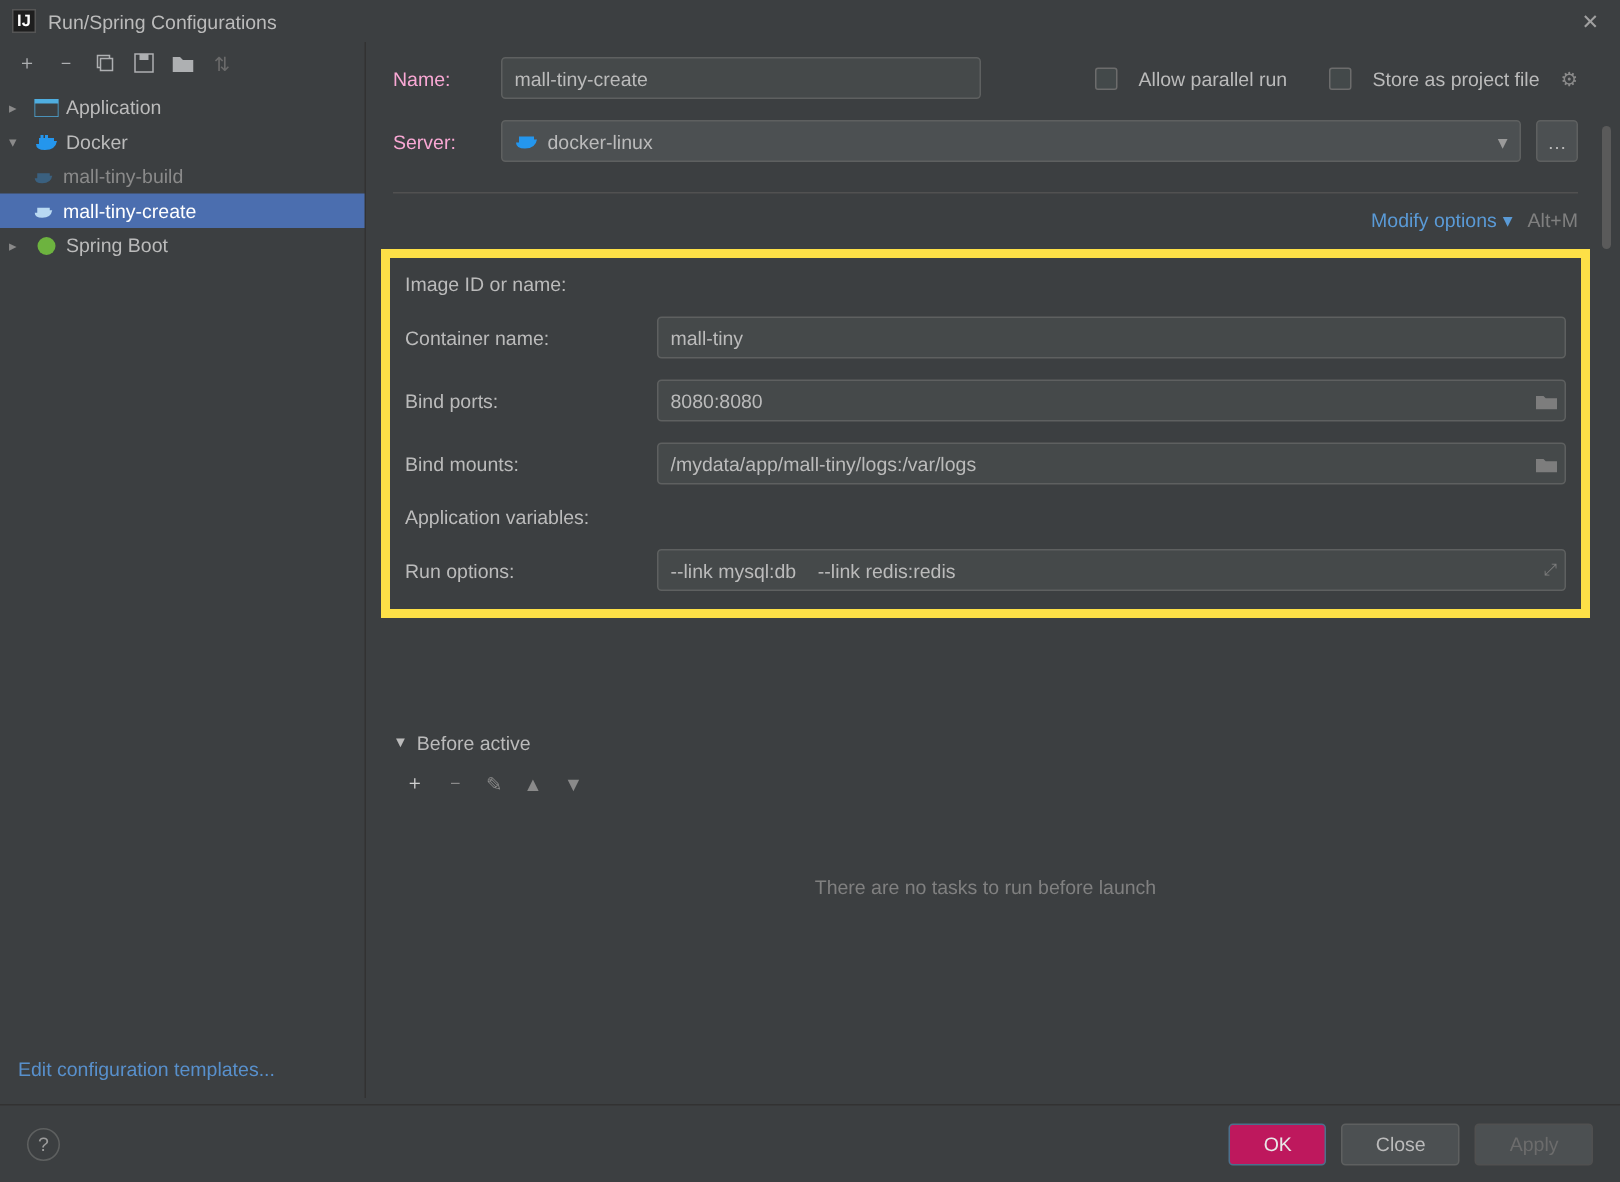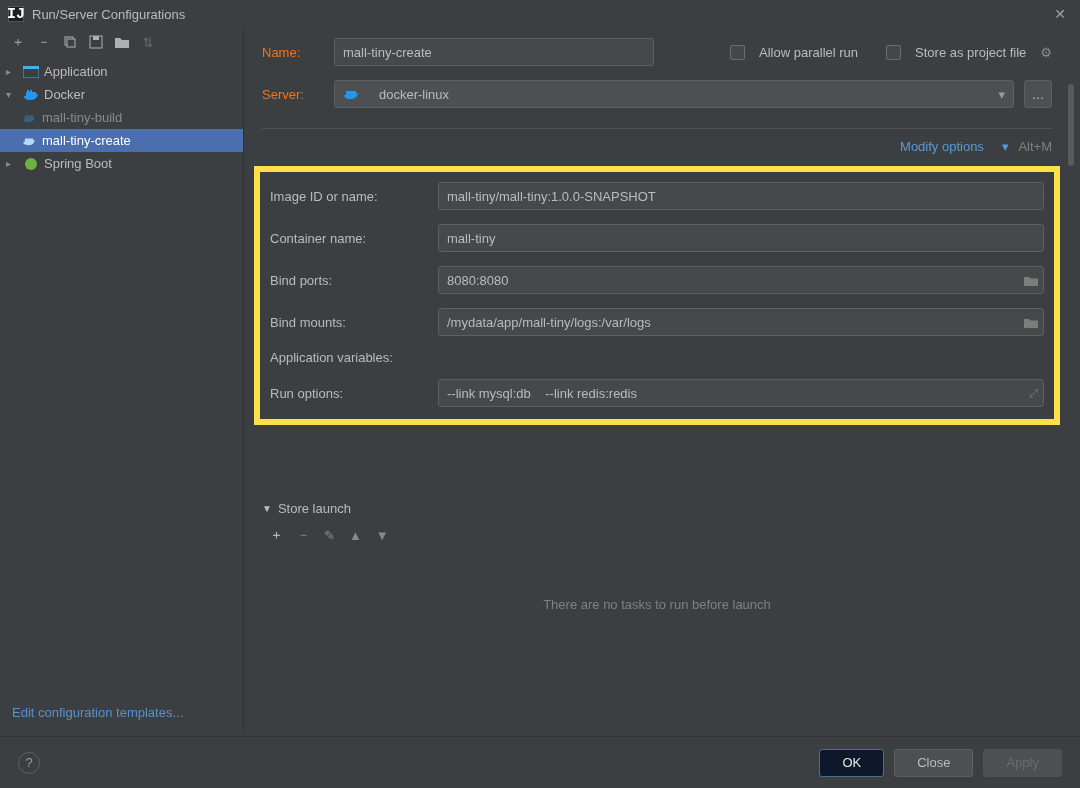--- a/index.html
+++ b/index.html
@@ -15,21 +15,21 @@
   .titlebar {
     height: 28px;
     display: flex; align-items: center;
     padding: 0 8px;
     background: #3c3f41;
   }
   .titlebar .ij-icon {
     width: 16px; height: 16px; margin-right: 8px;
     background: #1e1e1e; border: 1px solid #555;
     display:flex;align-items:center;justify-content:center;
-    font-size:15px;color:#fff;font-weight:bold;font-family:Liberation Mono, monospace;
+    font-size:11px;color:#fff;font-weight:bold;
   }
   .titlebar .title { flex: 1; color: #bbbbbb; }
   .titlebar .close { color:#a0a0a0; font-size:14px; padding:0 6px; cursor:pointer;}
   .main {
     display: flex;
     height: 704px;
   }
   .sidebar {
     width: 244px;
     border-right: 1px solid #323232;
@@ -53,43 +53,43 @@
   .tree-row.sel { background:#4b6eaf; color:#fff; }
   .tree-row.child { padding-left: 20px; }
   .tree-row .lbl { white-space:nowrap; }
   .sidebar-footer { padding: 8px 12px 12px; }
   .link { color:#5890cc; cursor:pointer; }
   .content {
     flex:1; position:relative; padding: 10px 28px 0 18px;
     display:flex; flex-direction:column;
   }
   .row { display:flex; align-items:center; margin-bottom:14px; gap:10px; }
-  .lblcol { width: 62px; color:#f97316; }
+  .lblcol { width: 62px; color:#f9a8d4; }
   .text-input {
     height: 28px; background:#45494a; border:1px solid #5e6060;
     color:#bbbbbb; padding:0 8px; font-family:inherit; font-size:13px;
     border-radius:3px;
   }
   .chk { display:flex; align-items:center; gap:14px; color:#bbbbbb; cursor:pointer;}
   .chk-box { width:15px;height:15px;border:1px solid #6c6c6c;border-radius:2px;background:#43494a;}
   .gear { color:#8a8a8a; }
   .server-row .combo {
     flex:1; height:28px; background:#4c5052; border:1px solid #5e6060;
     border-radius:3px; display:flex; align-items:center; padding:0 8px;
     justify-content:space-between;
   }
-  .combo .left { display:flex; align-items:center; gap:20px;}
+  .combo .left { display:flex; align-items:center; gap:6px;}
   .dots-btn {
     width:28px;height:28px;background:#4c5052;border:1px solid #5e6060;
     border-radius:3px;display:flex;align-items:center;justify-content:center;
     color:#bbbbbb;cursor:pointer;
   }
   .divider { height:1px; background:#515151; margin: 6px 0 10px 0;}
   .modify-row {display:flex;justify-content:flex-end;align-items:center;gap:10px;margin-bottom:12px;}
-  .modify-link { color:#5a9ad6; cursor:pointer; display:flex;align-items:center;gap:18px;}
+  .modify-link { color:#5a9ad6; cursor:pointer; display:flex;align-items:center;gap:4px;}
   .shortcut { color:#808080; }
   .red-box {
     border: 6px solid #fde047;
     padding: 10px 10px 6px 10px;
     margin-left:-8px; margin-right:-8px;
   }
   .form-row { display:flex; align-items:center; margin-bottom:14px; gap:8px;}
   .form-row .flab { width: 160px; }
   .field-wrap { flex:1; position:relative; display:flex; align-items:center;}
   .field-wrap .text-input { width:100%; padding-right:28px;}
@@ -114,38 +114,38 @@
     width:22px;height:22px;border:1px solid #5e6060;border-radius:50%;
     display:flex;align-items:center;justify-content:center;color:#9c9c9c;
     cursor:pointer;
   }
   .footer .spacer{flex:1;}
   .btn {
     height:28px; padding:0 22px; border:1px solid #5e6060; background:#4c5052;
     color:#bbbbbb; border-radius:3px; margin-left:10px; cursor:pointer;
     font-family:inherit; font-size:13px;
   }
-  .btn.primary { background:#0f172a; border-color:#4c708c; color:#e8e8e8; }
+  .btn.primary { background:#be185d; border-color:#4c708c; color:#e8e8e8; }
   .btn.disabled { color:#6c6c6c; border-color:#505050;}
   .scrollbar-stub {
     position:absolute; right:6px; top:56px; width:6px; height:620px;
     background:transparent;
   }
   .scrollbar-stub::before{
     content:""; position:absolute; top:0; width:6px; height:82px;
     background:#5a5a5a; border-radius:3px;
   }
   svg { display:block; }
 </style>
 </head>
 <body>
 
 <div class="titlebar">
   <div class="ij-icon">IJ</div>
-  <div class="title">Run/Server Configurations</div>
+  <div class="title">Run/Spring Configurations</div>
   <div class="close">✕</div>
 </div>
 
 <div class="main">
   <div class="sidebar">
     <div class="tb">
       <span class="ico">＋</span>
       <span class="ico">－</span>
       <span class="ico">
         <svg width="14" height="14" viewBox="0 0 14 14">
@@ -257,23 +257,20 @@
       <span class="modify-link">
         <span>Modify options</span>
         <span>▾</span>
       </span>
       <span class="shortcut">Alt+M</span>
     </div>
 
     <div class="red-box">
       <div class="form-row">
         <span class="flab">Image ID or name:</span>
-        <div class="field-wrap">
-          <input class="text-input" value="mall-tiny/mall-tiny:1.0.0-SNAPSHOT" style="">
-        </div>
       </div>
       <div class="form-row">
         <span class="flab">Container name:</span>
         <div class="field-wrap">
           <input class="text-input" value="mall-tiny" style="">
         </div>
       </div>
       <div class="form-row">
         <span class="flab">Bind ports:</span>
         <div class="field-wrap">
@@ -304,21 +301,21 @@
         <div class="field-wrap">
           <input class="text-input" value="--link mysql:db    --link redis:redis" style="">
           <span class="field-icon" style="font-size:11px">⤢</span>
         </div>
       </div>
     </div>
 
     <div class="before-launch">
       <div class="bl-header">
         <span style="font-size:10px">▼</span>
-        <span>Store launch</span>
+        <span>Before active</span>
       </div>
       <div class="bl-tb">
         <span class="plus">＋</span>
         <span>－</span>
         <span>✎</span>
         <span>▲</span>
         <span>▼</span>
       </div>
       <div class="bl-empty">There are no tasks to run before launch</div>
     </div>

